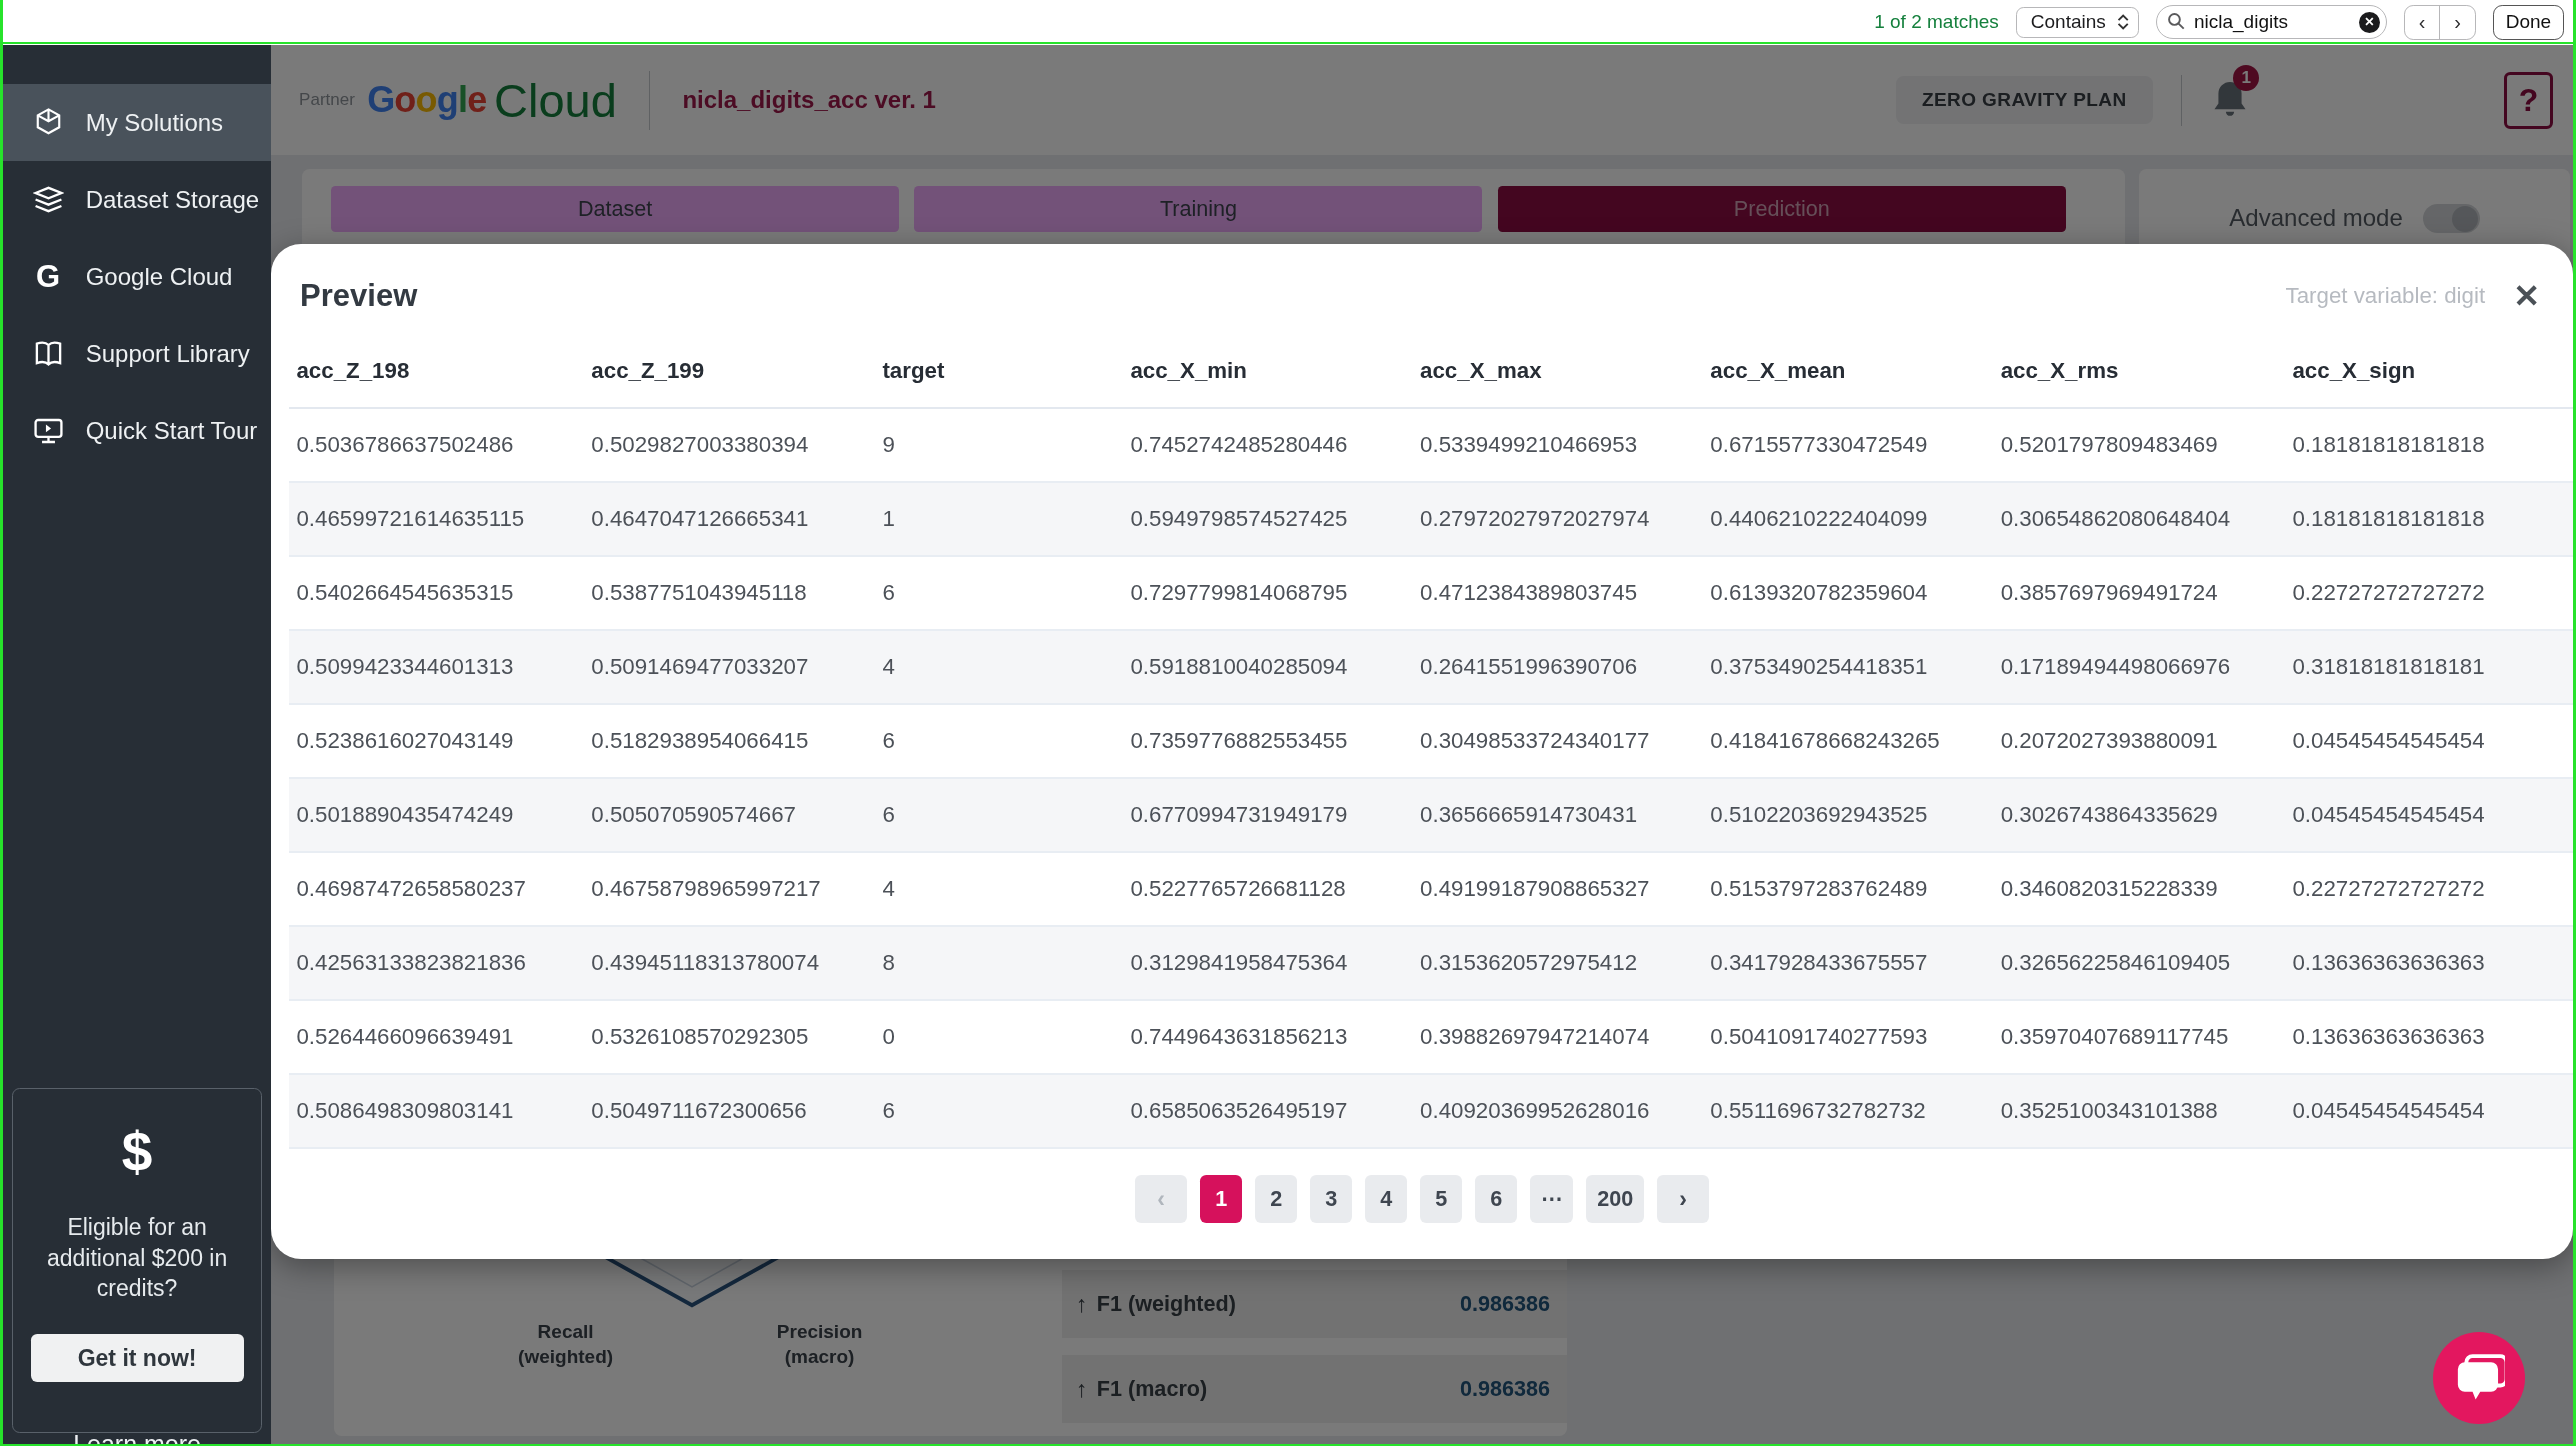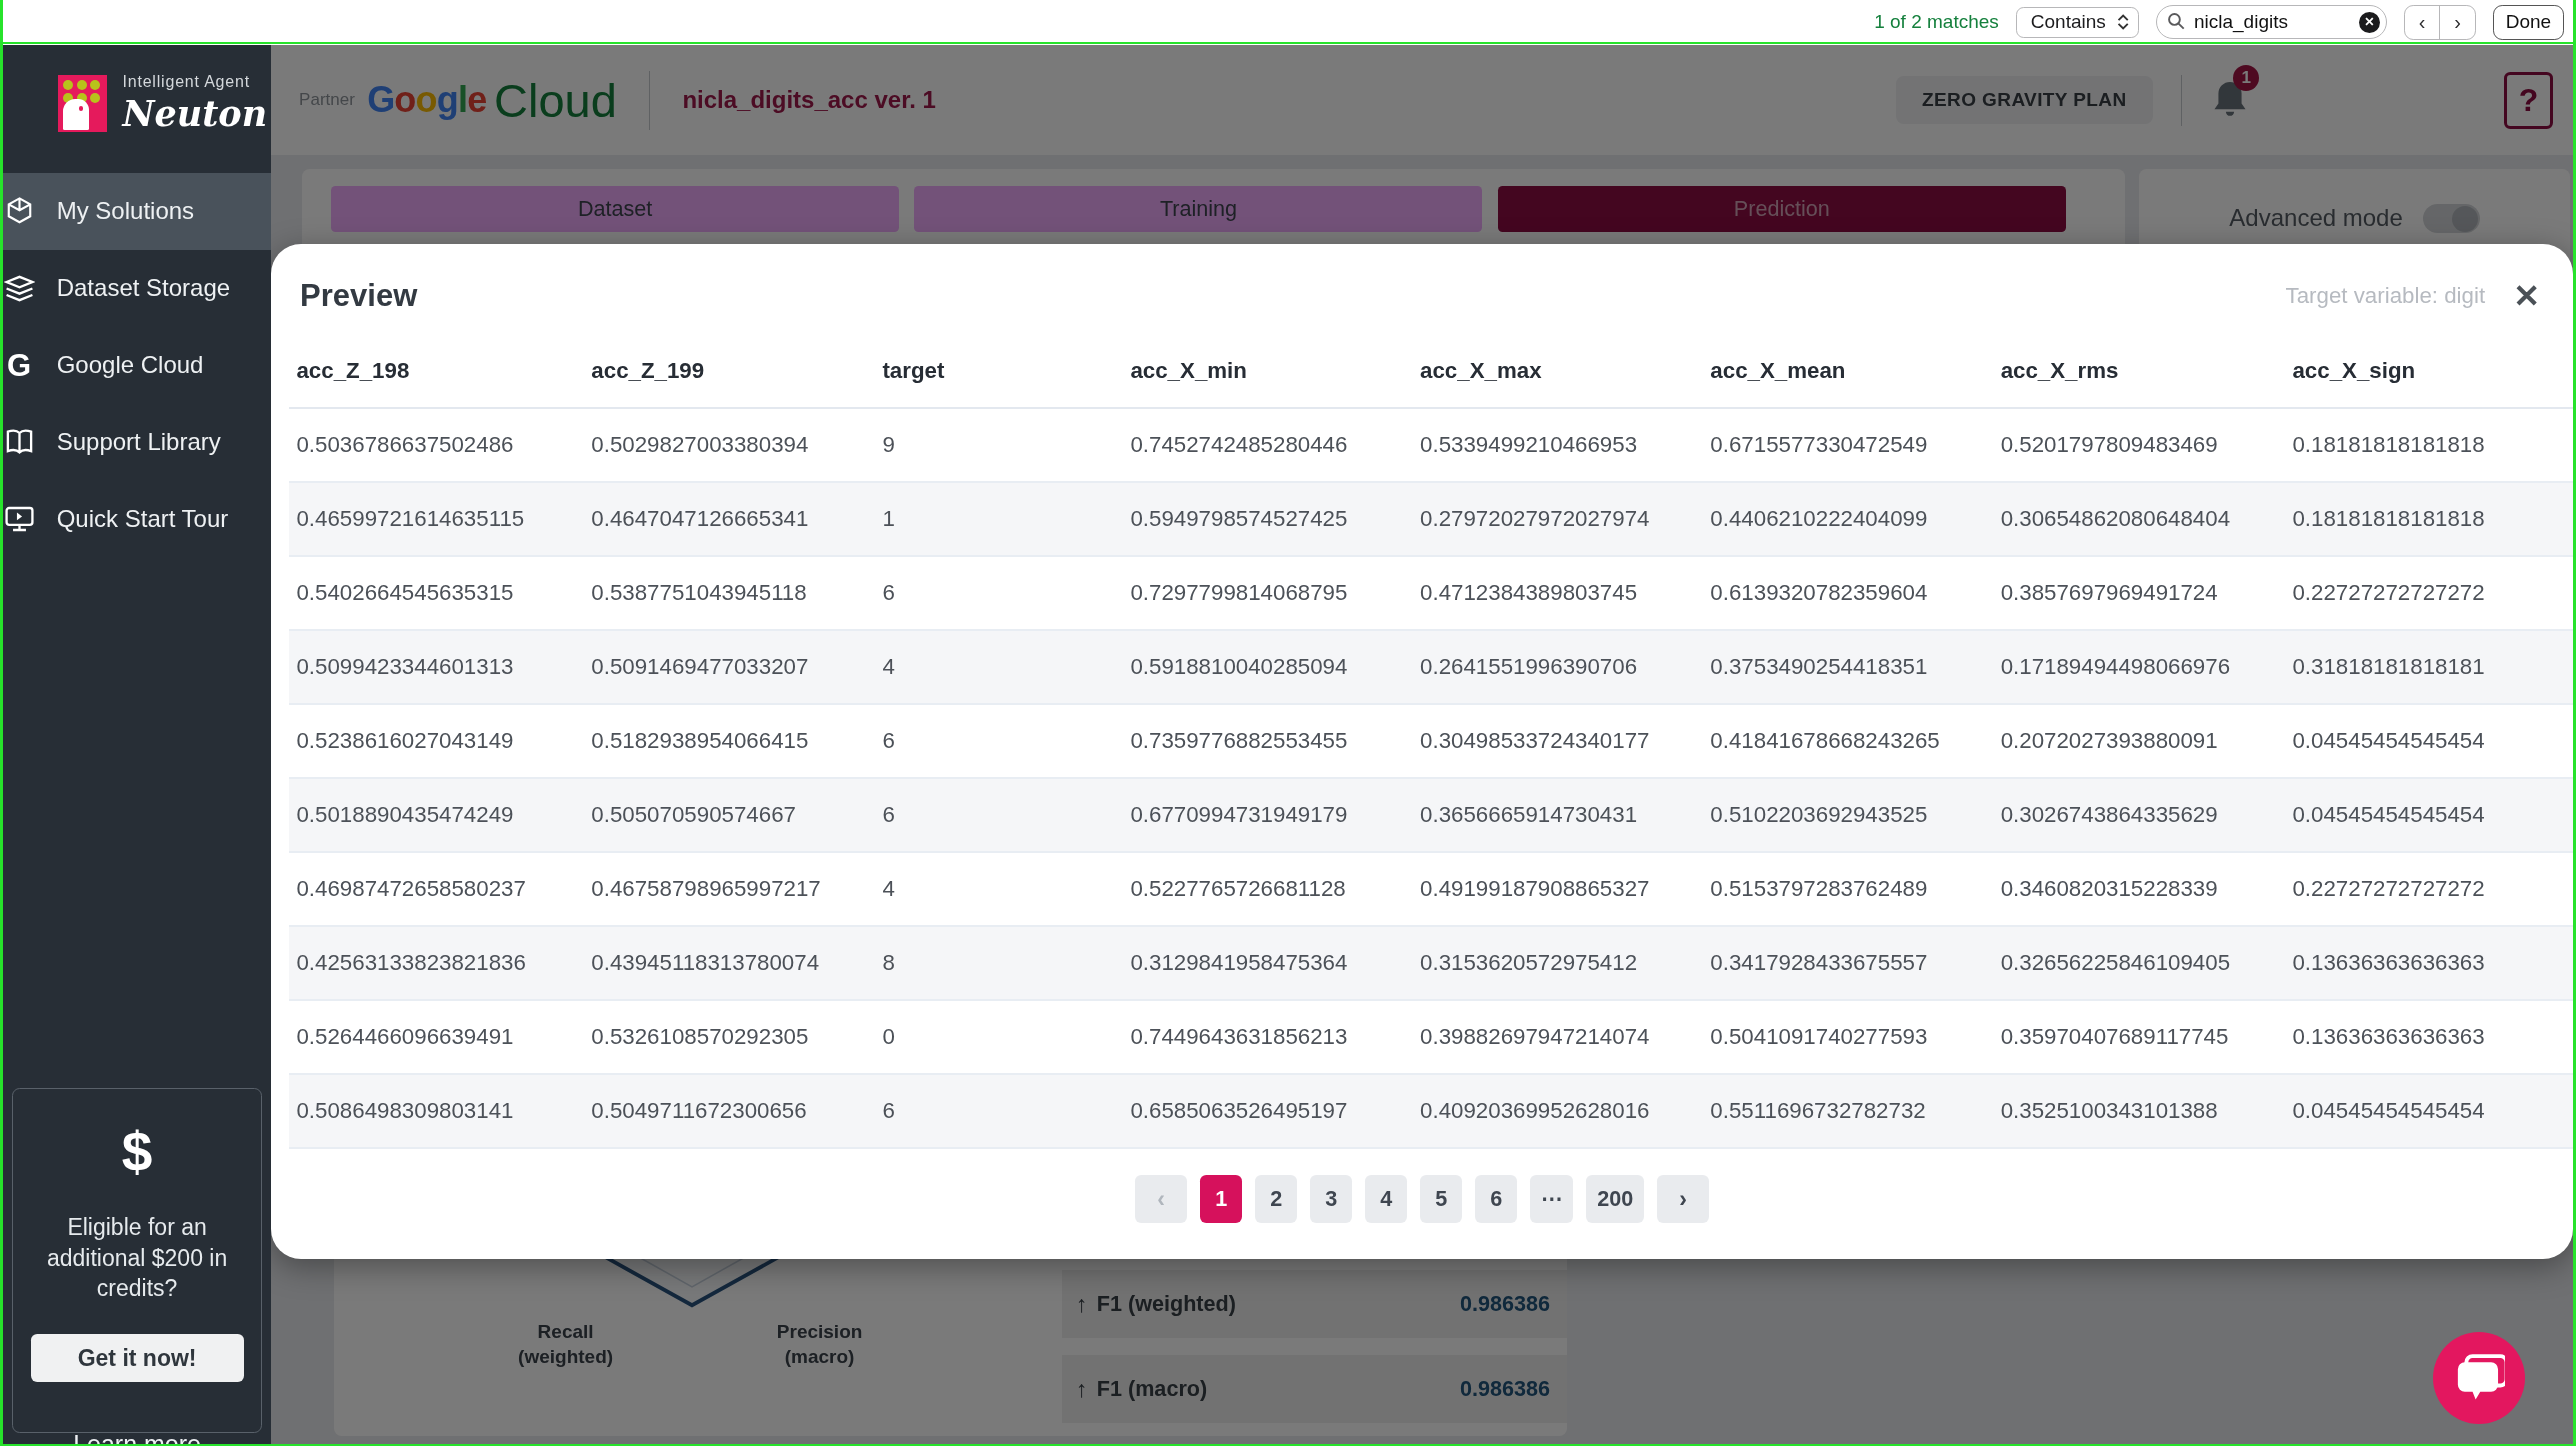--- a/index.html
+++ b/index.html
@@ -44,21 +44,21 @@
   .logo-dots { position:absolute; top:5.4px; left:5.4px; width:39px; display:flex; flex-wrap:wrap; gap:3.1px; }
   .logo-dots i { width:10px; height:10px; border-radius:50%; background:#b8c21b; }
   .logo-face { position:absolute; left:4.6px; bottom:1.5px; width:26px; height:31px; background:#fff;
                border-radius:12.3px 10.8px 1.5px 1.5px; }
   .logo-face:after { content:""; position:absolute; right:5.4px; top:7px; width:4.6px; height:4.6px;
                      border-radius:50%; background:#e51a5c; }
   .brand-top { font-size:16px; color:#d4d8dc; letter-spacing:0.8px; }
   .brand-name { font-family:"DejaVu Serif", serif; font-style:italic; font-weight:bold;
                 font-size:35px; color:#fff; margin-top:1.5px; }
   .nav { margin-top:39px; }
-  .nav-item { display:flex; align-items:center; gap:21.6px; height:77px; 
+  .nav-item { display:flex; align-items:center; gap:21.6px; height:77px; padding-left:29px;
               color:#eef1f3; font-size:24px; cursor:pointer; }
   .nav-item.active { background:#49525b; }
   .nav-item .ic { width:32px; display:flex; justify-content:center; flex-none; }
   .credits { position:absolute; left:9.2px; right:9.2px; bottom:10.8px; height:345px;
              border:1.5px solid #59616a; border-radius:7.7px; text-align:center; padding-top:31px; }
   .credits .dollar { font-size:55px; font-weight:bold; color:#fff; }
   .credits .ctext { margin:28px auto 0; width:208px; font-size:23px; line-height:1.32; color:#e6eaed; }
   .credits .cbtn { margin:31px auto 0; width:213px; height:48px; background:#f0f1f2; border-radius:6.2px;
                    display:flex; align-items:center; justify-content:center;
                    font-size:23px; font-weight:bold; color:#2f363d; }
@@ -181,37 +181,20 @@
   </div>
 
   <div class="green" id="green-left"></div>
   <div class="green" id="green-right"></div>
   <div class="green" id="green-bottom"></div>
   <div class="green" id="green-top"></div>
 
   <div class="app">
 
     <div class="sidebar">
-      <div class="logo">
-        <div class="logo-mark">
-          <div class="logo-dots">
-              <i></i>
-              <i></i>
-              <i></i>
-              <i></i>
-              <i></i>
-              <i></i>
-            </div>
-          <div class="logo-face"></div>
-        </div>
-        <div>
-          <div class="brand-top">Intelligent Agent</div>
-          <div class="brand-name">Neuton</div>
-        </div>
-      </div>
       <div class="nav" id="nav">
           <div class="nav-item active">
             <span class="ic">
               <svg width="29" height="31" viewBox="0 0 24 26">
                 <path d="M12 2l9 5v10l-9 5-9-5V7z M12 2v10 M3 7l9 5 9-5" fill="none" stroke="#fff" stroke-width="1.8"></path>
               </svg>
             </span>
             <span>My Solutions</span>
           </div>
           <div class="nav-item">

